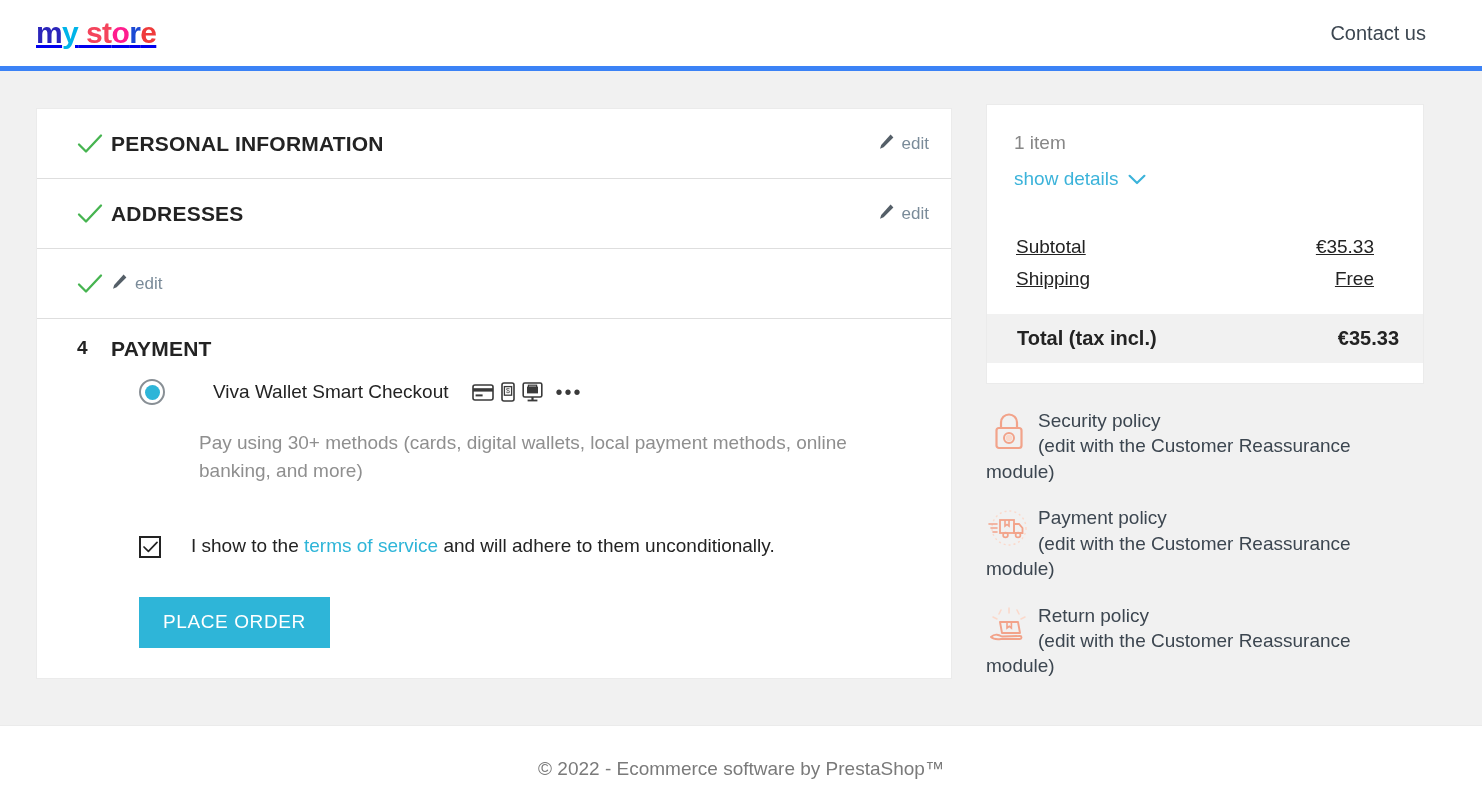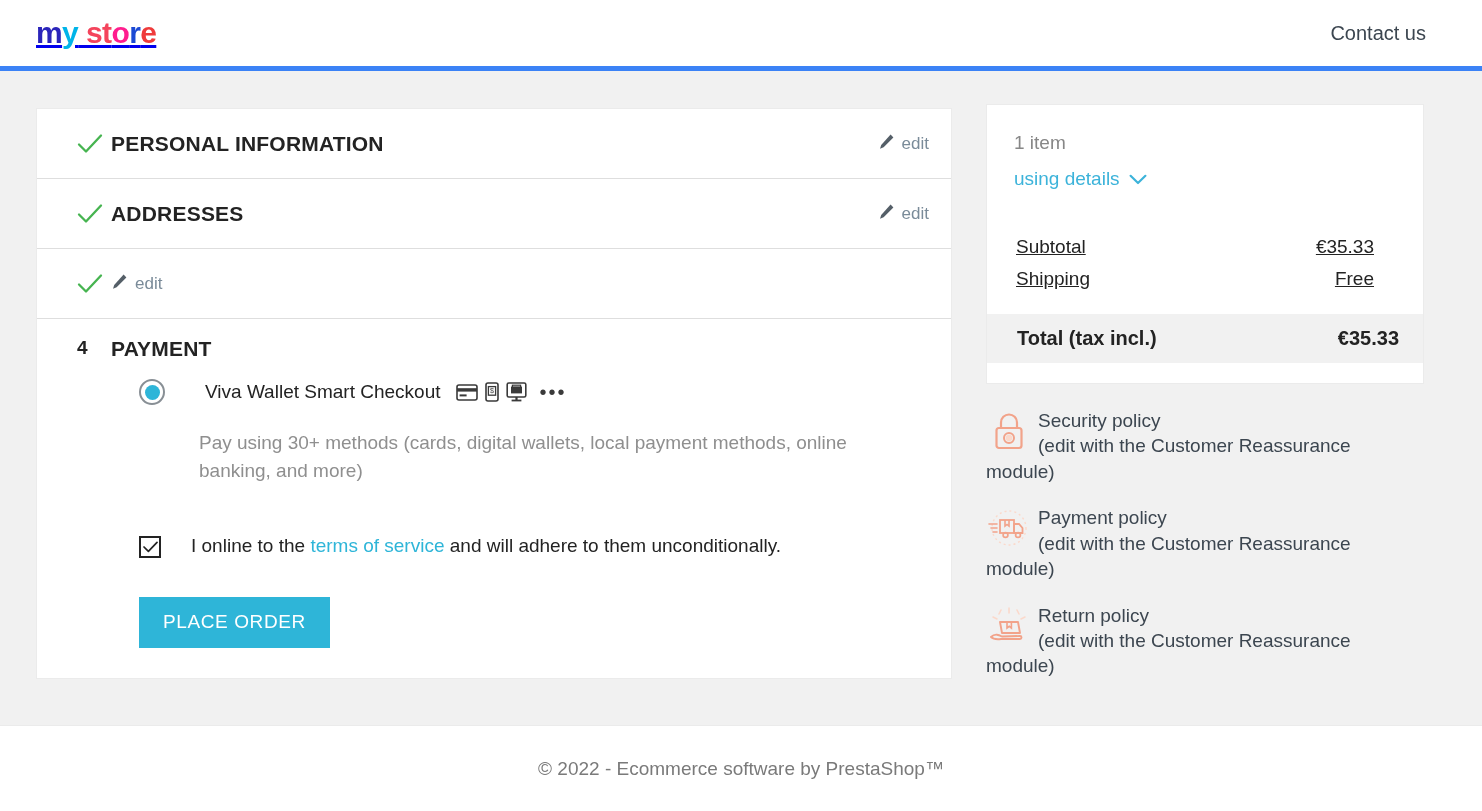--- a/index.html
+++ b/index.html
@@ -109,21 +109,21 @@
 
   
   .payment-step .step-header { height: 62px; padding-top: 16px; align-items: flex-start; }
   .payment-step .step-header .step-num,
   .payment-step .step-header .step-title { padding-top: 2px; }
   .payment-body { padding: 0 22px 30px 40px; }
 
   .pay-option {
     display: flex;
     align-items: center;
-    gap: 4px;
+    gap: 12px;
     margin-top: -2px;
   }
   .radio {
     width: 26px; height: 26px;
     border-radius: 50%;
     border: 2px solid #888f95;
     background: #fff;
     display: flex;
     align-items: center;
     justify-content: center;
@@ -399,36 +399,36 @@
           </div>
 
           <p class="pay-desc">Pay using 30+ methods (cards, digital wallets, local payment methods, online banking, and more)</p>
 
           <div class="terms-row">
             <span class="checkbox">
               <svg width="15" height="12" viewBox="0 0 15 12">
                   <path d="M1 6 L5.4 10.4 L14 1.4" stroke="#232323" stroke-width="1.7" fill="none" stroke-linecap="round" stroke-linejoin="round"></path>
                 </svg>
             </span>
-            <span class="terms-text"><span>I online to the </span><a href="#">terms of service</a><span> and will adhere to them unconditionally.</span></span>
+            <span class="terms-text"><span>I show to the </span><a href="#">terms of service</a><span> and will adhere to them unconditionally.</span></span>
           </div>
 
           <button class="place-order-btn">Place order</button>
         </div>
       </section>
 
     </div>
   </div>
 
   <aside class="col-right">
 
     <div class="summary-card">
       <div class="summary-count">1 item</div>
       <a class="show-details" href="#">
-        <span>using details</span>
+        <span>show details</span>
         <span>
           <svg width="18" height="11" viewBox="0 0 18 11">
               <path d="M1.6 1.8 L9 9 L16.4 1.8" stroke="#3cb3da" stroke-width="2.2" fill="none" stroke-linecap="round" stroke-linejoin="round"></path>
             </svg>
         </span>
       </a>
 
       <div class="sum-lines">
         <div class="sum-row">
           <span>Subtotal</span>

